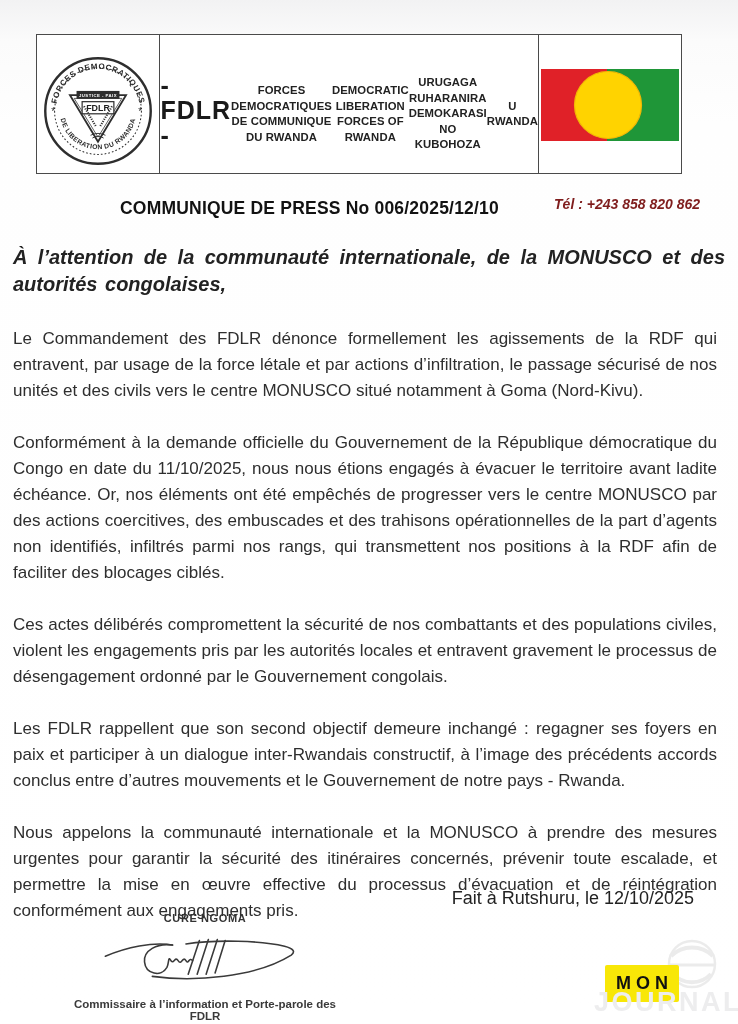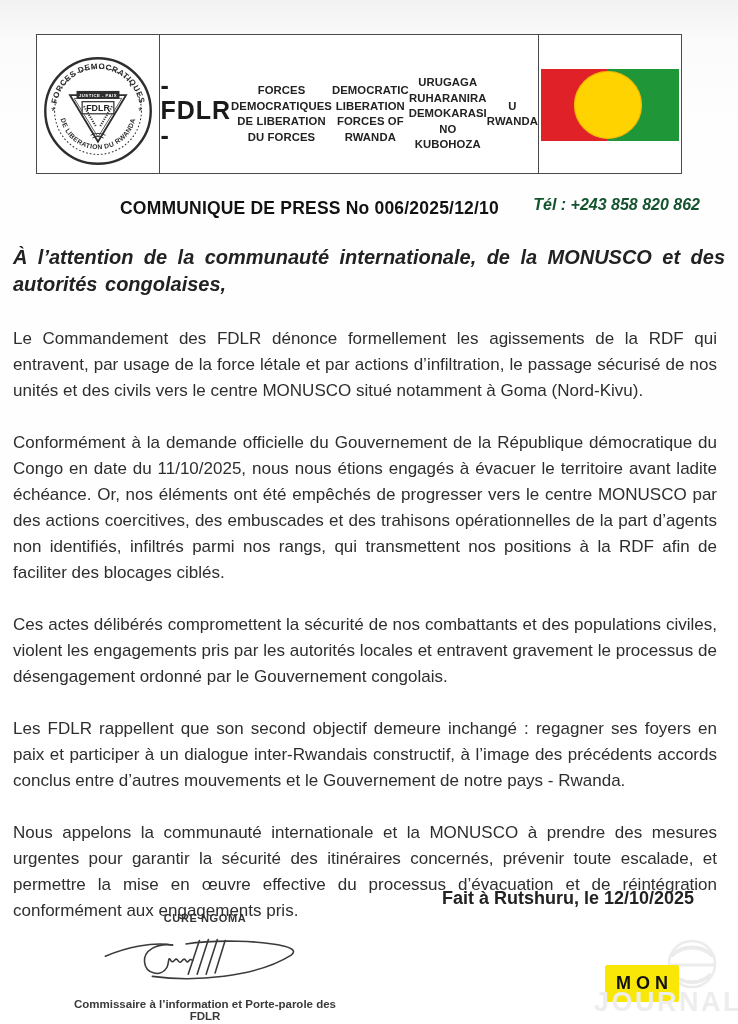--- a/index.html
+++ b/index.html
@@ -25,37 +25,37 @@
   .org-title{font-size:25px;font-weight:bold;color:#1a1a1a;letter-spacing:1px;line-height:1;margin-bottom:7px;}
   .org-line{font-size:11.3px;font-weight:bold;color:#222;text-align:center;line-height:15.5px;letter-spacing:.1px;}
   .flag-svg{width:138px;height:72px;display:block;}
 
   
   .comm-row{position:absolute;left:0;top:198px;width:738px;height:26px;}
   .comm-title{
     position:absolute;left:120px;top:0;font-size:17.5px;font-weight:bold;color:#121212;letter-spacing:.2px;
   }
   .comm-phone{
-    position:absolute;right:38px;top:-2px;font-size:16px;font-weight:bold;font-style:italic;color:#14532d;
+    position:absolute;right:38px;top:-2px;font-size:14px;font-weight:bold;font-style:italic;color:#7f1d1d;
   }
 
   
   .body-text{position:absolute;left:13px;top:244px;width:712px;}
   .salutation{
     font-size:20px;font-weight:bold;font-style:italic;color:#222;
     line-height:27px;text-align:justify;margin:0 0 28px 0;word-spacing:2px;
   }
   .para{
     font-size:17px;line-height:26px;text-align:justify;color:#2e2e2e;
     margin:0 8px 26px 0;
   }
 
   
   .dateline{
-    position:absolute;right:44px;top:888px;font-size:18px;color:#222;font-weight:700;
+    position:absolute;right:44px;top:888px;font-size:18px;color:#222;font-weight:400;
   }
   .sig-block{position:absolute;left:60px;top:912px;width:290px;text-align:center;}
   .sig-name{font-size:11px;font-weight:bold;color:#333;letter-spacing:.6px;}
   .sig-svg{width:230px;height:56px;display:block;margin:2px auto 0 auto;}
   .sig-title{font-size:11.5px;font-weight:bold;color:#3a3a3a;margin-top:16px;}
 
   
   .watermark{position:absolute;right:0;bottom:6px;width:160px;height:90px;}
   .wm-globe{position:absolute;right:20px;top:10px;width:52px;height:52px;opacity:.55;}
   .wm-badge{
@@ -96,21 +96,21 @@
         <rect x="43" y="50" width="34" height="13" fill="#ffffff" stroke="#2e2e2e" stroke-width="1.3"></rect>
         <text x="60" y="60.2" font-size="9.5" font-weight="bold" fill="#222" text-anchor="middle">FDLR</text>
         <path d="M 45 55 L 58 77" stroke="#2e2e2e" stroke-width="2.2" stroke-dasharray="1.2 1.4" fill="none"></path>
         <path d="M 75 55 L 62 77" stroke="#2e2e2e" stroke-width="2.2" stroke-dasharray="1.2 1.4" fill="none"></path>
         <path d="M 52 86 Q 60 82 68 86 M 54 89 Q 60 85 66 89" stroke="#2e2e2e" stroke-width="1" fill="none"></path>
       </svg>
     </div>
 
     <div class="cell cell-title">
       <div class="org-title">- FDLR -</div>
-      <div class="org-line">FORCES DEMOCRATIQUES DE LIBERATION DU FORCES</div>
+      <div class="org-line">FORCES DEMOCRATIQUES DE COMMUNIQUE DU RWANDA</div>
       <div class="org-line">DEMOCRATIC LIBERATION FORCES OF RWANDA</div>
       <div class="org-line">URUGAGA RUHARANIRA DEMOKARASI NO KUBOHOZA</div>
       <div class="org-line">U RWANDA</div>
     </div>
 
     <div class="cell cell-flag">
       <svg class="flag-svg" viewBox="0 0 138 72">
         <rect x="0" y="0" width="66" height="72" fill="#e02128"></rect>
         <rect x="66" y="0" width="72" height="72" fill="#1f9638"></rect>
         <circle cx="67" cy="36" r="33.5" fill="#ffd300" stroke="#f2b705" stroke-width="1.2"></circle>

